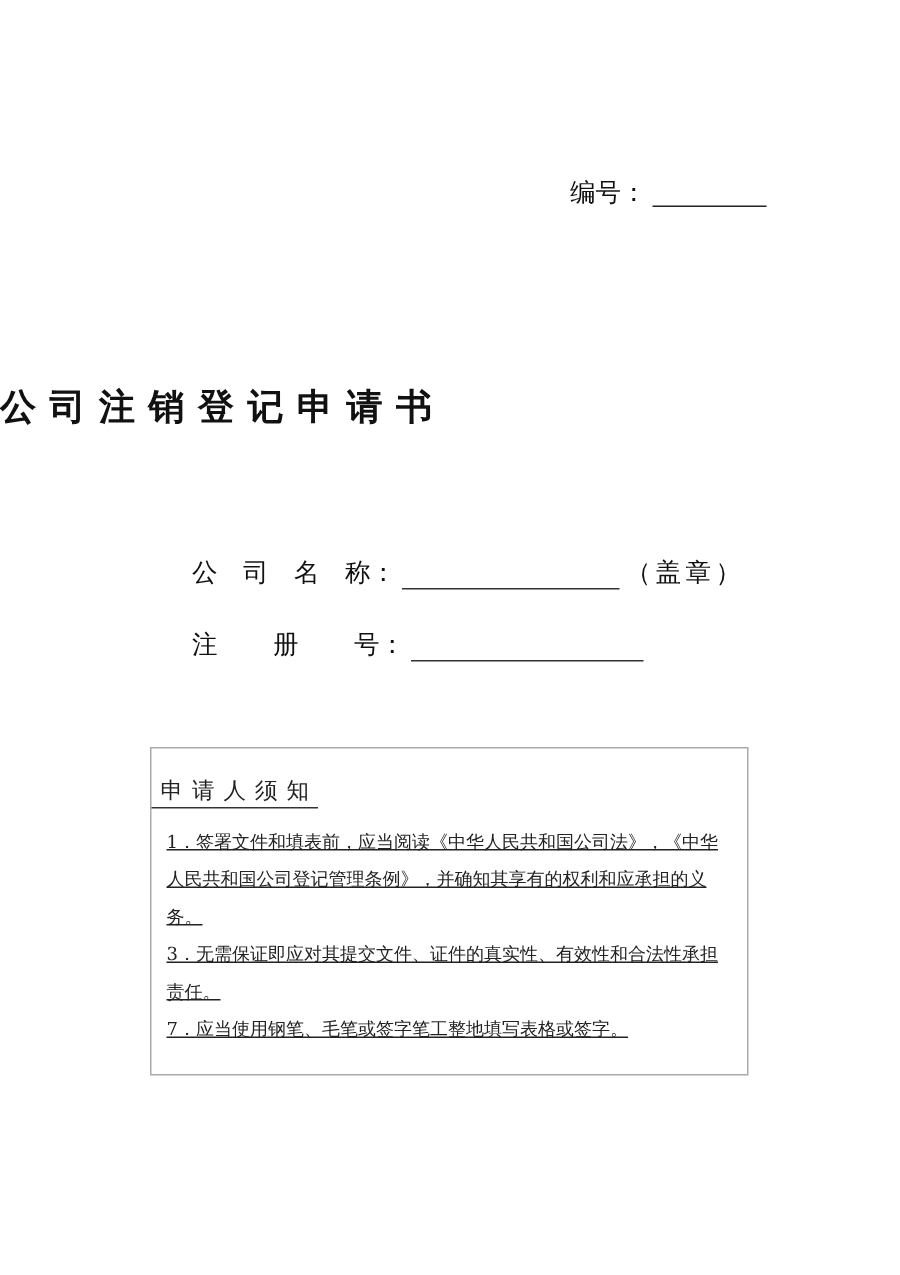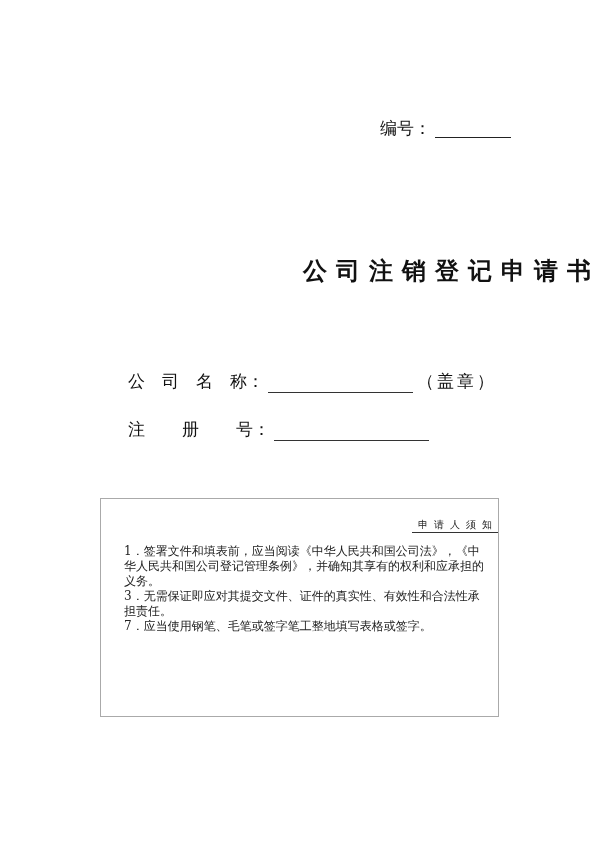--- a/index.html
+++ b/index.html
@@ -10,21 +10,21 @@
     }
     .serial {
       position: absolute; left: 380px; top: 117px; font-size: 17px;
       display: flex; align-items: center;
     }
     .serial .blank {
       display: inline-block; width: 76px; border-bottom: 1px solid #222;
       height: 18px; margin-left: 4px;
     }
     .title {
-      position: absolute; left: 0; width: 600px; top: 255px; text-align: right;
+      position: absolute; left: 0; width: 600px; top: 255px; text-align: left;
       font-size: 24px; font-weight: bold; letter-spacing: 9px;
     }
     .field {
       position: absolute; left: 128px; font-size: 17px; display: flex; align-items: flex-end;
     }
     .field .label { letter-spacing: 0; display: flex; }
     .field .label span { display: inline-block; }
     .field .blank {
       display: inline-block; border-bottom: 1px solid #333; height: 18px; margin-left: 4px;
     }
@@ -36,24 +36,24 @@
     .field2 .label span { width: 54px; }
     .field2 .label span:last-child { width: auto; }
     .field2 .blank { width: 155px; }
     .seal { margin-left: 4px; letter-spacing: 3px; }
     .notice {
       position: absolute; left: 100px; top: 498px; width: 399px; height: 219px;
       border: 1px solid #aaa; box-sizing: border-box;
       font-family: "DejaVu Serif", "Liberation Serif", serif; font-size: 12px; color: #222;
     }
     .notice-title {
-      text-align: right; margin-top: 19px; font-size: 10px; letter-spacing: 6px;
+      text-align: left; margin-top: 19px; font-size: 15px; letter-spacing: 6px;
     }
     .notice-title span { border-bottom: 1px solid #333; padding: 0 0 2px 6px; }
-    .notice-list { margin: 12px 10px 0 23px; line-height: 15px; }
+    .notice-list { margin: 12px 10px 0 10px; line-height: 25px; text-decoration: underline; }
     .notice-list div { word-break: break-all; }
   </style>
 </head>
 <body>
 
 <div class="serial">
   <span>编号：</span>
   <span class="blank"></span>
 </div>
 

